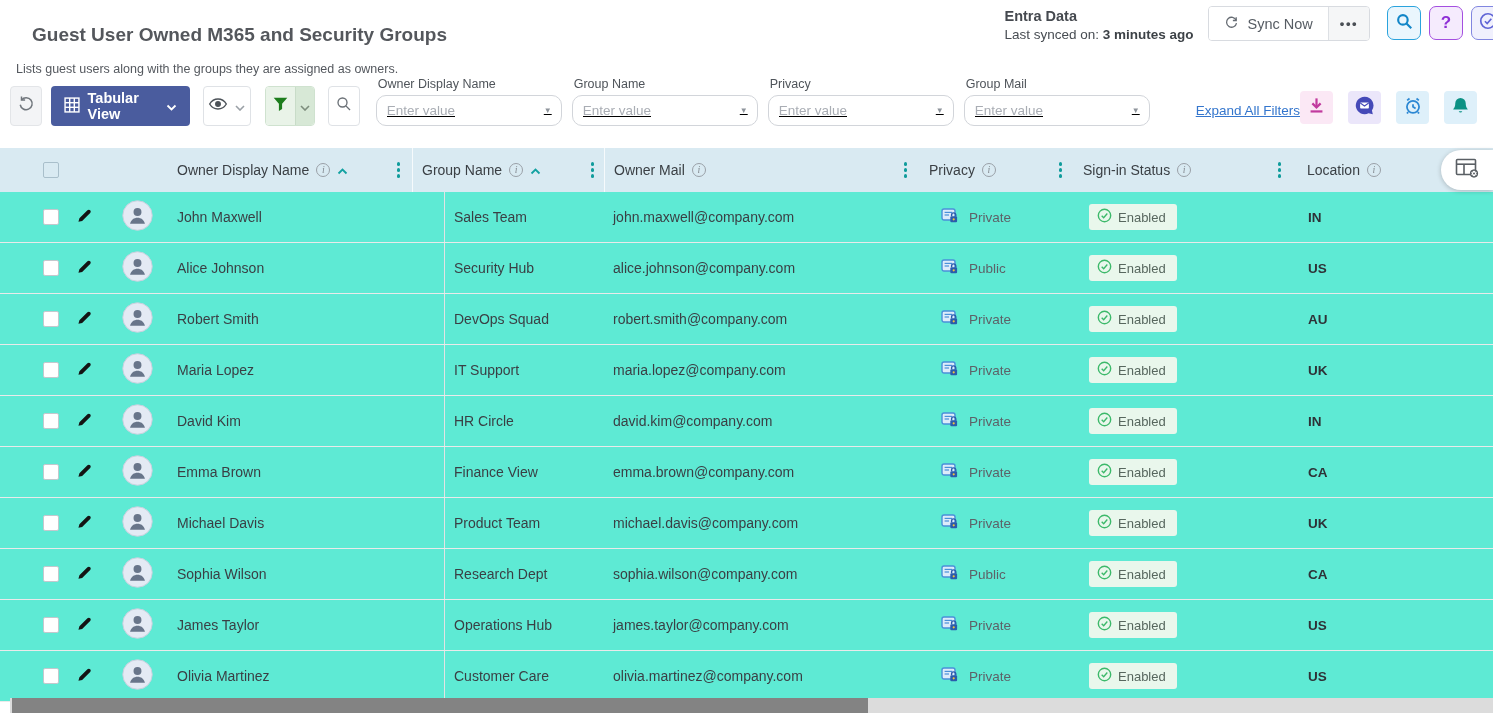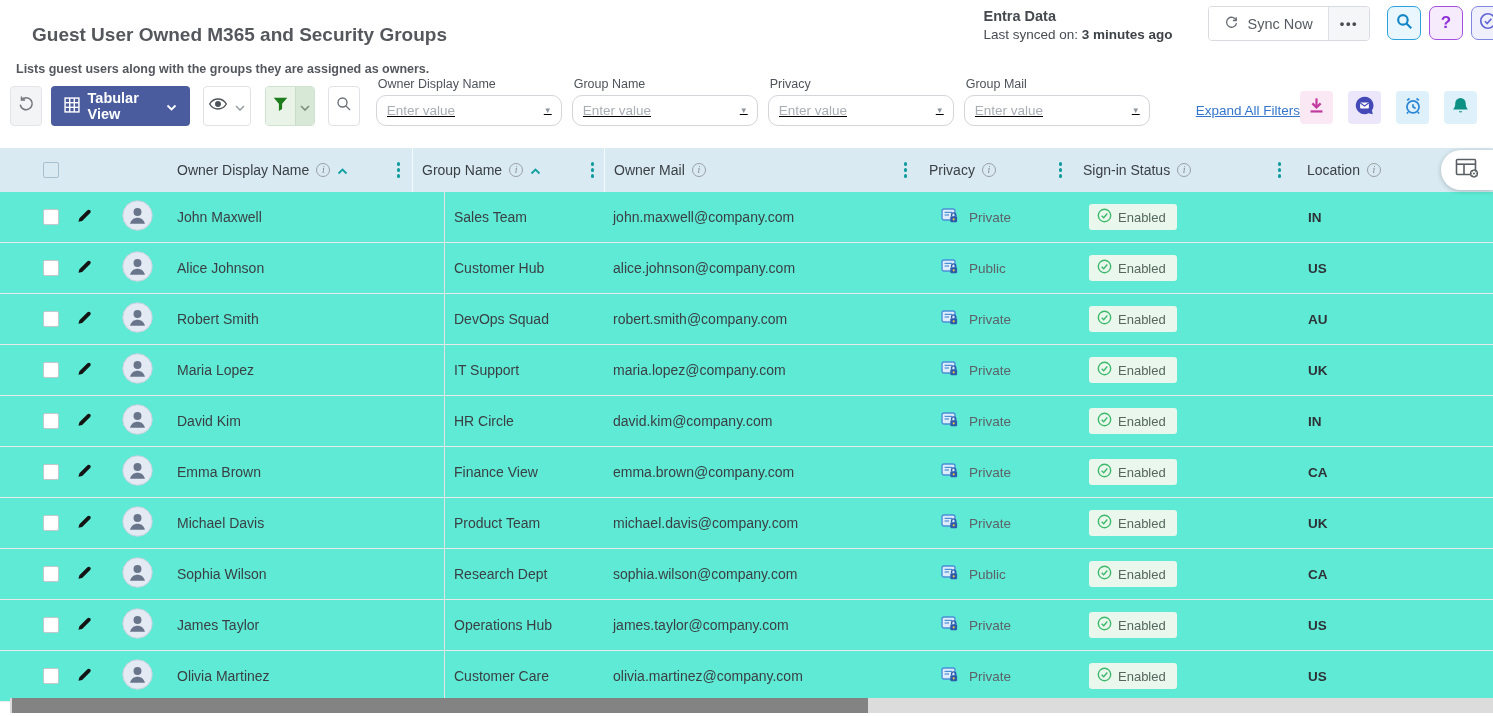--- a/index.html
+++ b/index.html
@@ -2,23 +2,23 @@
 <html><head>
 <meta charset="utf-8">
 <style>
   * { box-sizing: border-box; }
   html,body { margin:0; padding:0; width:1493px; height:716px; overflow:hidden;
               background:#fff; font-family:"Liberation Sans", sans-serif; }
 
   
   .app-header { position:relative; height:62px; padding:8px 16px 0 16px; }
   .page-title { margin:16px; font-size:19px; font-weight:bold; color:#54575c; }
-  .page-subtitle { margin:3px 0 0 0; font-size:12.5px; color:#54585e;font-weight:bold; }
+  .page-subtitle { margin:3px 0 0 0; font-size:12.5px; color:#54585e; }
   .header-right { position:absolute; right:-12px; top:6px; display:flex; align-items:flex-start; }
-  .sync-info { margin-top:2px; margin-right:35px; color:#474c52; }
+  .sync-info { margin-top:2px; margin-right:14px; color:#474c52; }
   .sync-info .l1 { font-weight:bold; font-size:14.5px; color:#45494f; }
   .sync-info .l2 { font-size:13.5px; margin-top:3px; }
   .sync-info .l2 b { color:#3d4247; }
   .split-btn { display:flex; align-items:stretch; height:35px; background:#fff;
                border:1px solid #d8dbe0; border-radius:4px; overflow:hidden; margin-right:17px; }
   .split-main { display:flex; align-items:center; gap:9px; padding:0 15px; font-size:14.5px;
                 color:#565c63; background:#fff; cursor:pointer; }
   .split-more { display:flex; align-items:center; padding:0 11px; border-left:1px solid #dde0e4;
                 background:#f5f6f7; color:#4a4f55; font-size:13px; letter-spacing:1.5px;
                 font-weight:bold; cursor:pointer; }
@@ -450,21 +450,21 @@
     <div class="td cell-avatar">
       <span>
         <svg width="31" height="31" viewBox="0 0 32 32">
           <circle cx="16" cy="16" r="15.2" fill="#e4eaf4" stroke="#c7cfdd" stroke-width="1"></circle>
           <circle cx="16" cy="12.3" r="4.1" fill="#68758a"></circle>
           <path d="M8.3 24.6c.9-4.3 4.1-6.4 7.7-6.4s6.8 2.1 7.7 6.4z" fill="#68758a"></path>
         </svg>
       </span>
     </div>
     <div class="td cell-name">Alice Johnson</div>
-    <div class="td cell-group">Customer Hub</div>
+    <div class="td cell-group">Security Hub</div>
     <div class="td cell-mail">alice.johnson@company.com</div>
     <div class="td cell-privacy">
       <span>
         <svg width="18" height="17" viewBox="0 0 18 17">
           <rect x="1" y="2" width="13" height="11" rx="2" fill="#ddebfa" stroke="#4a90d9" stroke-width="1.4"></rect>
           <line x1="3.6" y1="5.4" x2="11.2" y2="5.4" stroke="#4a90d9" stroke-width="1.2"></line>
           <line x1="3.6" y1="8" x2="8" y2="8" stroke="#4a90d9" stroke-width="1.2"></line>
           <path d="M10.6 9.3V8a2.1 2.1 0 0 1 4.2 0v1.3" stroke="#2b5cab" fill="none" stroke-width="1.4"></path>
           <rect x="9.3" y="9.3" width="6.8" height="6" rx="1.1" fill="#2b5cab"></rect>
           <circle cx="12.7" cy="12.3" r="1.1" fill="#f5c33b"></circle>

